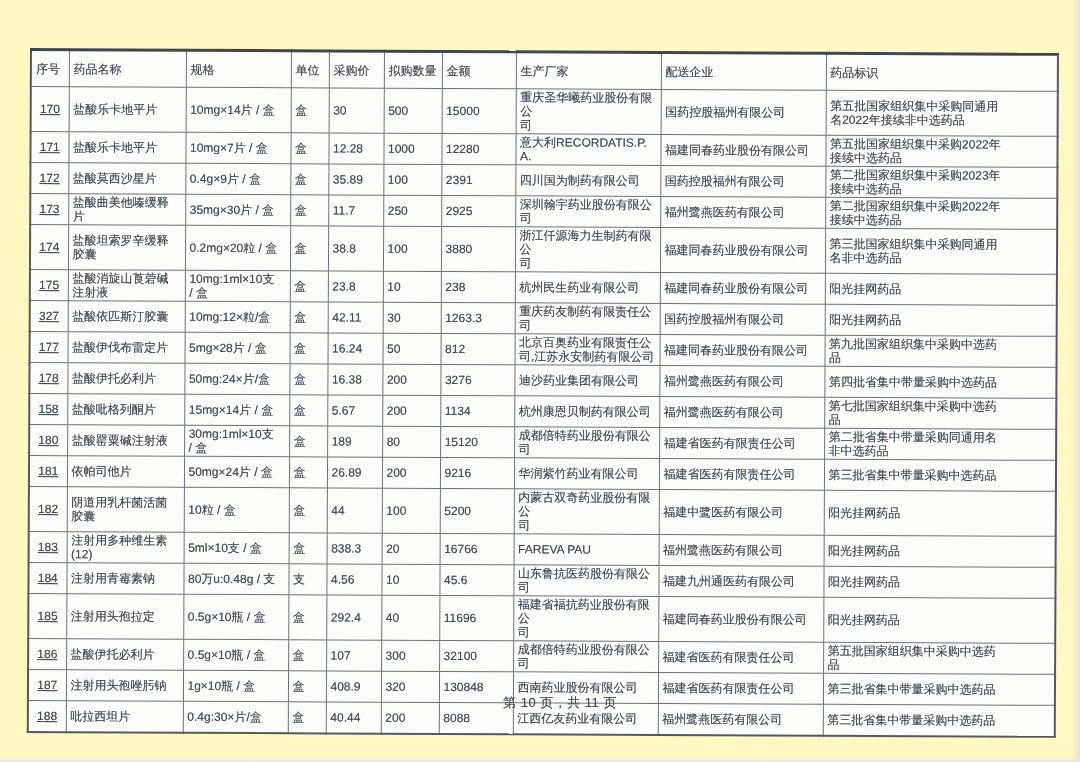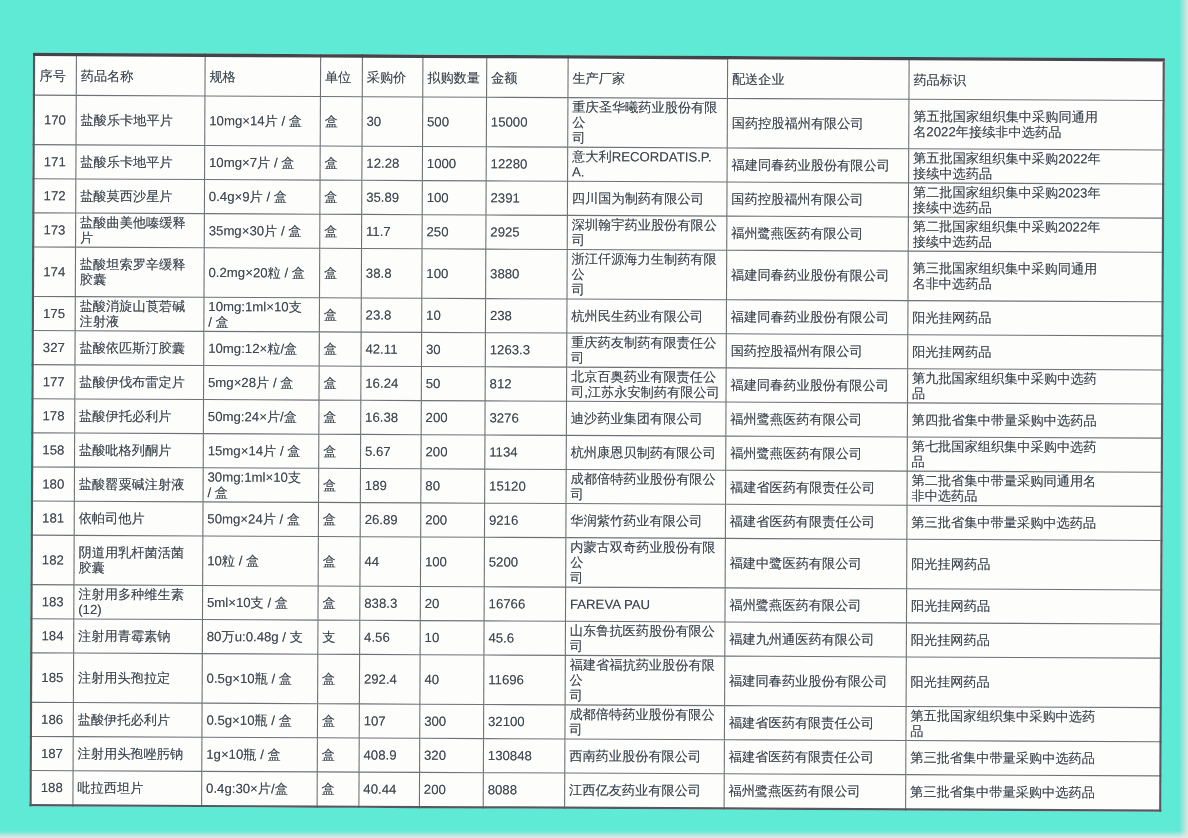--- a/index.html
+++ b/index.html
@@ -3,21 +3,21 @@
 <meta charset="utf-8">
 <style>
   html,body{margin:0;padding:0;}
   body{
     width:1080px;height:762px;
     background:#fbfbfa;
     overflow:hidden;
     font-family:"Liberation Sans","DejaVu Sans",sans-serif;
     position:relative;
   }
-  .sheet{position:absolute;inset:0;background:#5eead4;}
+  .sheet{position:absolute;inset:0;background:#fef9c3;}
   .table-wrap{
     position:absolute;left:30px;top:48px;width:1027px;
     transform:rotate(0.27deg);transform-origin:0 0;
   }
   table.drug-table{
     width:1027px;
     border-collapse:collapse;
     table-layout:fixed;
     border:2px solid #55595f;
     border-top:3px solid #42464c;
@@ -32,21 +32,21 @@
     padding:1px 3px 1px 4px;
     vertical-align:middle;
     text-align:left;
     white-space:pre-line;
     word-break:break-all;
     overflow:hidden;
     text-shadow:0 0 0.5px rgba(63,71,81,0.55);
   }
   .drug-table thead th{height:33px;}
   .drug-table tbody td{height:28px;}
-  .drug-table td.c0{text-align:center;padding:1px 2px;}
+  .drug-table td.c0{text-align:center;padding:1px 2px;text-decoration:underline;}
   .drug-table td.c3{padding-left:4px;}
   .footer{
     position:absolute;left:60px;top:694px;width:1000px;
     text-align:center;
     font-size:13px;
     color:#3f4751;
     letter-spacing:0.5px;
     text-shadow:0 0 0.5px rgba(63,71,81,0.5);
   }
   .edge-right{
@@ -338,16 +338,17 @@
             <td class="c5">200</td>
             <td class="c6">8088</td>
             <td class="c7">江西亿友药业有限公司</td>
             <td class="c8">福州鹭燕医药有限公司</td>
             <td class="c9">第三批省集中带量采购中选药品</td>
           </tr>
         </tbody>
     </table>
   </div>
 
+  <div class="footer">第 10 页，共 11 页</div>
 
   <div class="edge-right"></div>
   <div class="edge-bottom"></div>
 </div>
 
 </body></html>

